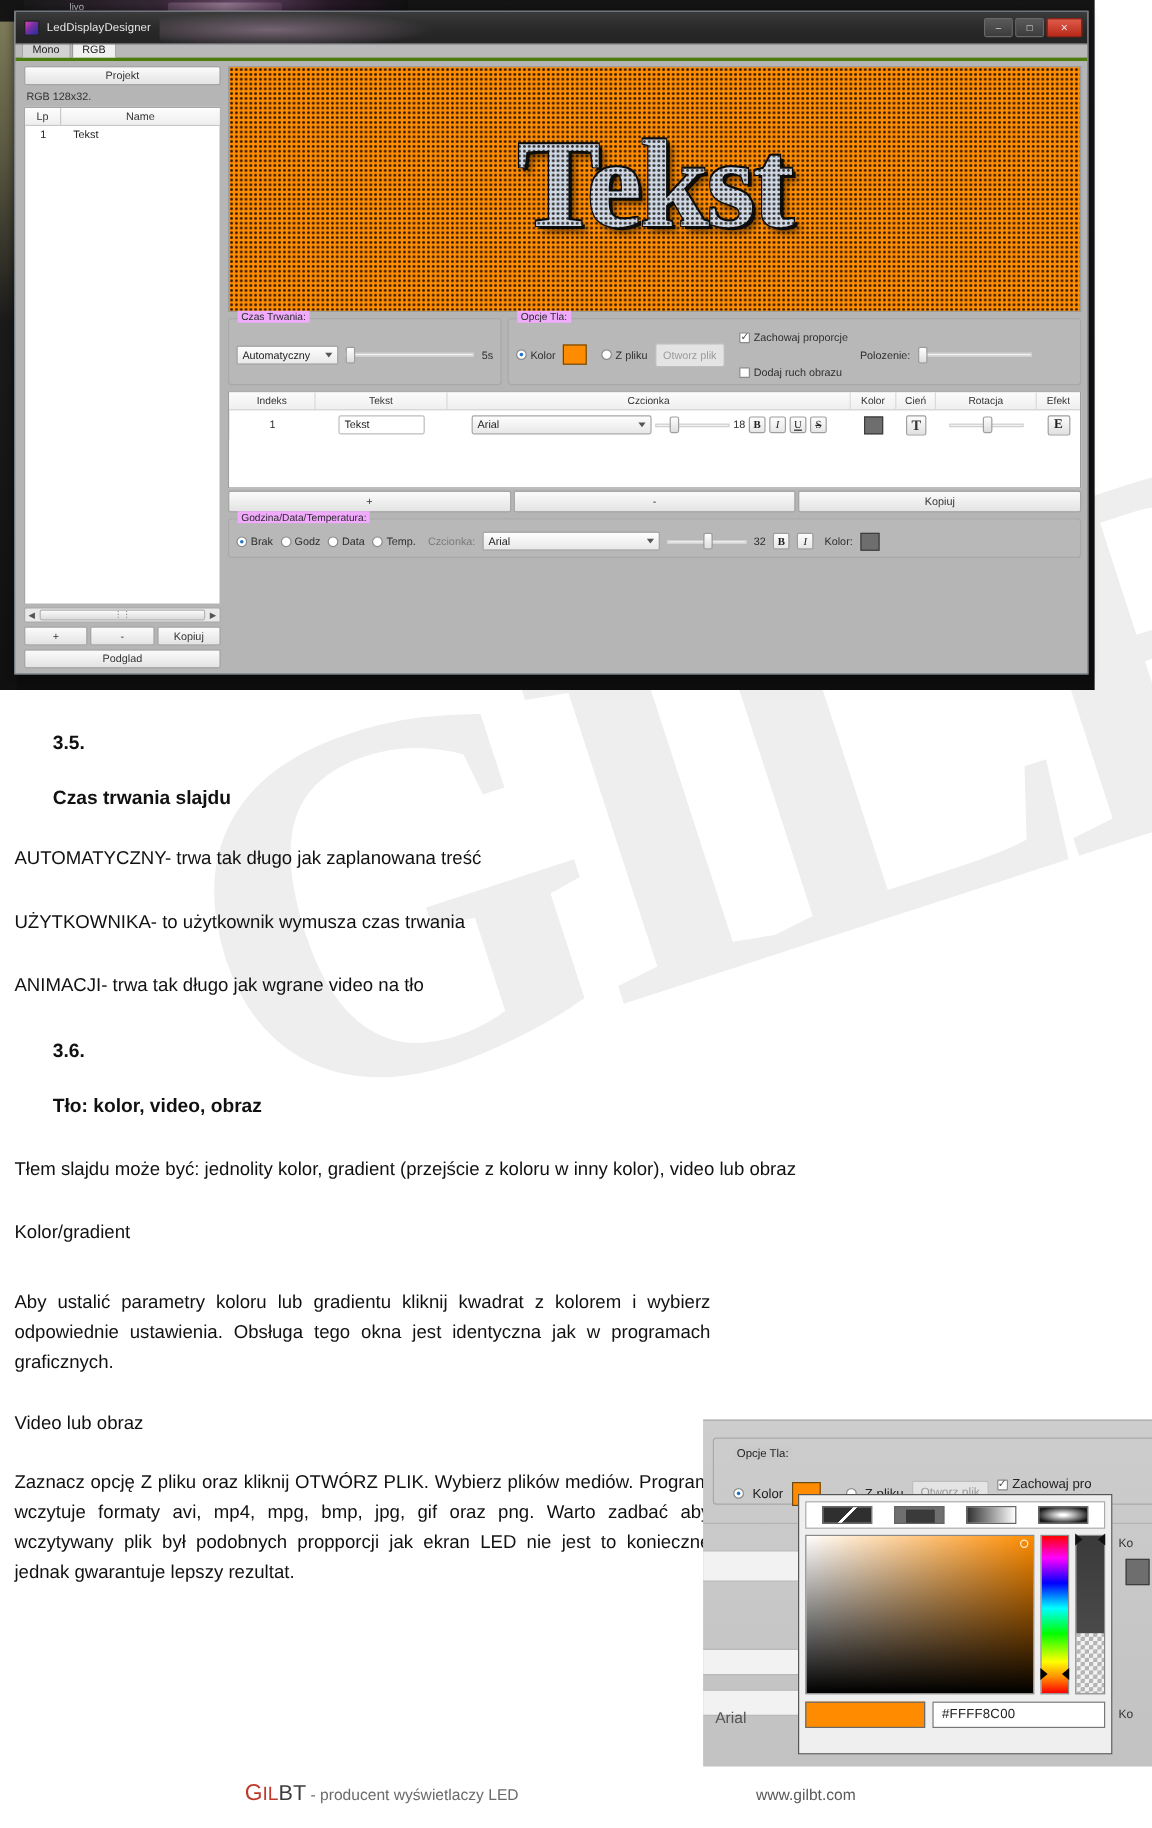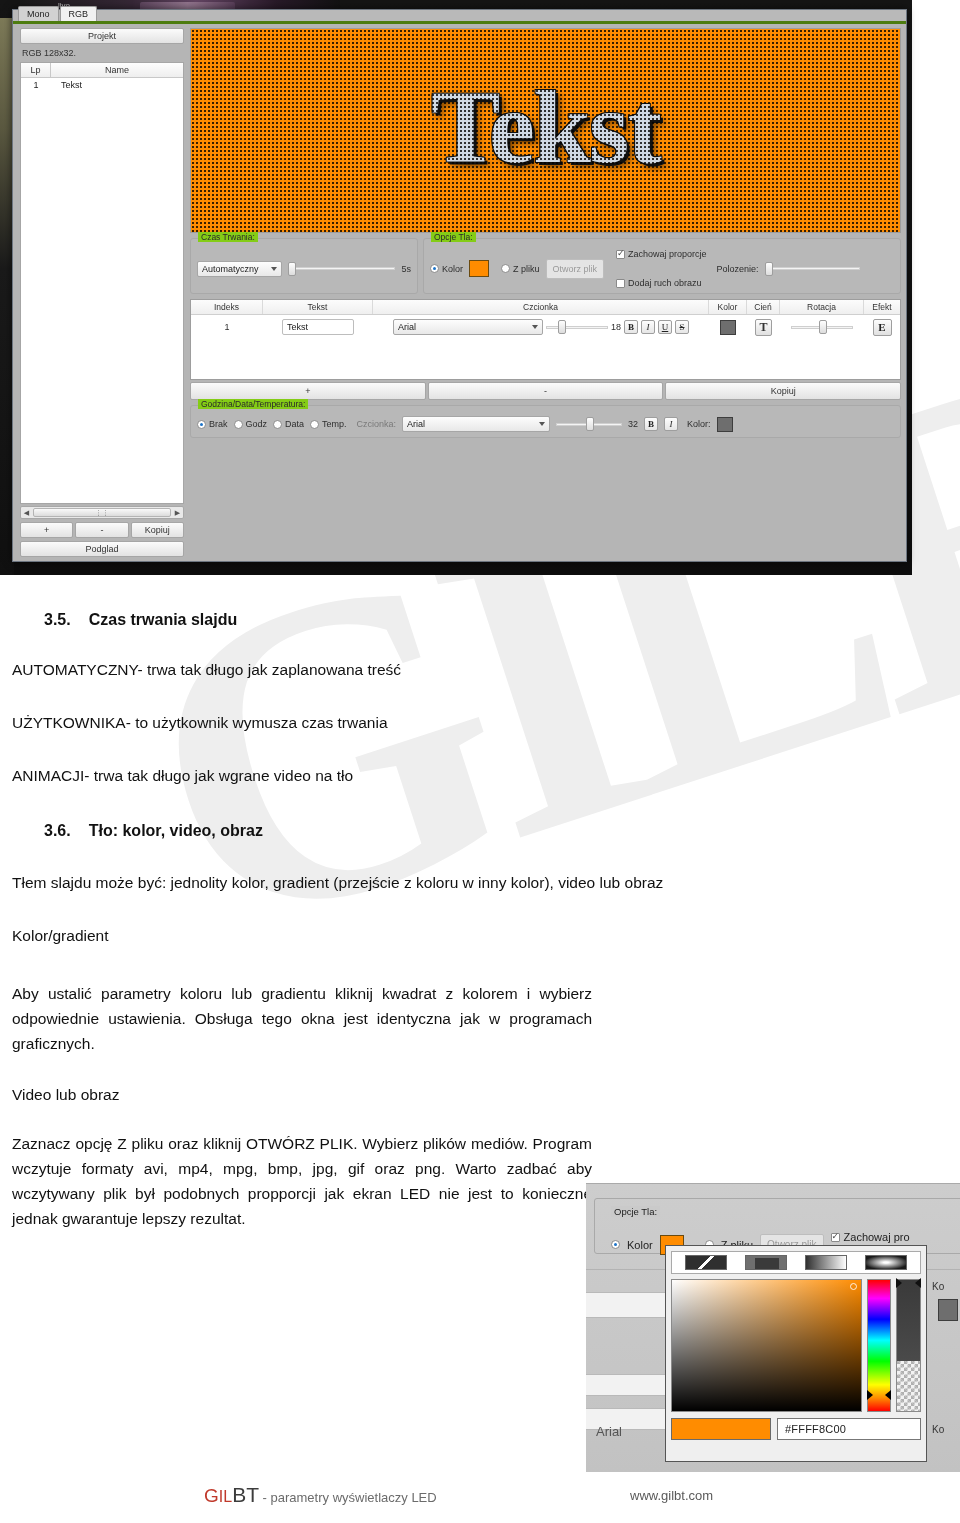--- a/index.html
+++ b/index.html
@@ -163,21 +163,21 @@
   }
 
   .gap{height:5px;}
 
   .optrow{ display:flex; gap:5px; }
   .group{
     border:1px solid #a9a9a9; border-radius:3px; position:relative;
     padding:10px 6px 5px 6px; background:rgba(255,255,255,.05);
   }
   .group > .legend{
-    position:absolute; top:-7px; left:7px; background:#84cc16;
+    position:absolute; top:-7px; left:7px; background:#f0abfc;
     font-size:8.5px; color:#2a2a2a; padding:0 3px;
   }
   .g-czas{ width:228px; display:flex; align-items:center; gap:6px;}
   .g-opcje{ flex:1; display:flex; align-items:center; gap:6px; min-width:0;}
 
   .combo{
     border:1px solid #a6a6a6;border-radius:2px;
     background:linear-gradient(180deg,#fdfdfd,#e8e8e8);
     font-size:9px;color:#222;padding:2px 14px 2px 4px;position:relative;white-space:nowrap;
   }
@@ -266,21 +266,21 @@
   .gbtnrow .btn{flex:1;padding:3px 0;}
 
   .g-godz{ margin-top:5px; display:flex;align-items:center;gap:6px;}
 
   
   .doc { position:relative; z-index:1; padding:0 12px; }
   h2.head{
     font-size:16px;font-weight:700;color:#111;margin:0;
     font-family:"Liberation Sans", sans-serif;
   }
-  .h-wrap{ display:flex; gap:18px; padding-left:32px; }
+  .h-wrap{ display:flex; gap:28px; padding-left:32px;flex-direction:column; }
   p.body{
     font-size:15.5px; line-height:1.62; color:#111; margin:0;
     text-align:justify;
   }
   p.left{ text-align:left; }
 
   .sec35{ margin-top:28px; }
   .para1{ margin-top:26px !important; }
   .item{ margin-top:28px !important; }
   .sec36{ margin-top:34px; }
@@ -372,39 +372,49 @@
   .s2-ko3{position:absolute;left:346px;top:240px;font-size:10px;color:#333;}
 
   
   .footer{
     position:absolute;left:0;right:0;bottom:16px;height:24px;z-index:5;
     display:flex;align-items:center;
   }
   .foot-brand{ position:absolute; left:204px; font-size:14px; white-space:nowrap; }
   .foot-brand .g{ color:#c0392b; font-size:19px; font-family:"Liberation Sans", sans-serif; }
   .foot-brand .il{ color:#c0392b; font-size:16px; }
-  .foot-brand .bt{ color:#3c3c3c; font-size:21px; }
+  .foot-brand .bt{ color:#3c3c3c; font-size:18px; }
   .foot-brand .tail{ color:#6b6b6b; font-size:13px; }
   .foot-url{ position:absolute; left:630px; font-size:13px; color:#5a5a5a;}
 </style>
 </head>
 <body>
 
 <div class="watermark">GILBT</div>
 
 <div class="shot1">
   <div class="shot1-desktop"></div>
   <div class="shot1-tasks">
     <span>livo</span>
     <div class="blob"></div>
   </div>
   <div class="shot1-leftstrip"></div>
 
   <div class="appwin">
 
+    <div class="titlebar">
+      <div class="blur"></div>
+      <div class="app-icon"></div>
+      <div class="app-title">LedDisplayDesigner</div>
+      <div class="winbtns">
+        <div class="winbtn">–</div>
+        <div class="winbtn">□</div>
+        <div class="winbtn close">✕</div>
+      </div>
+    </div>
 
     <div class="tabrow">
       <div class="tab">Mono</div>
       <div class="tab active">RGB</div>
     </div>
 
     <div class="appbody">
 
       <div class="leftpanel">
         <div class="btn projekt-btn">Projekt</div>
@@ -676,16 +686,16 @@
     </div>
     <div class="pk-bot">
       <div class="pk-preview"></div>
       <div class="pk-hexbox">#FFFF8C00</div>
     </div>
   </div>
 </div>
 
 <div class="footer">
   <div class="foot-brand">
-    <span class="g">G</span><span class="il">IL</span><span class="bt">BT</span><span class="tail"> - parametry wyświetlaczy LED</span>
+    <span class="g">G</span><span class="il">IL</span><span class="bt">BT</span><span class="tail"> - producent wyświetlaczy LED</span>
   </div>
   <div class="foot-url">www.gilbt.com</div>
 </div>
 
 </body></html>

